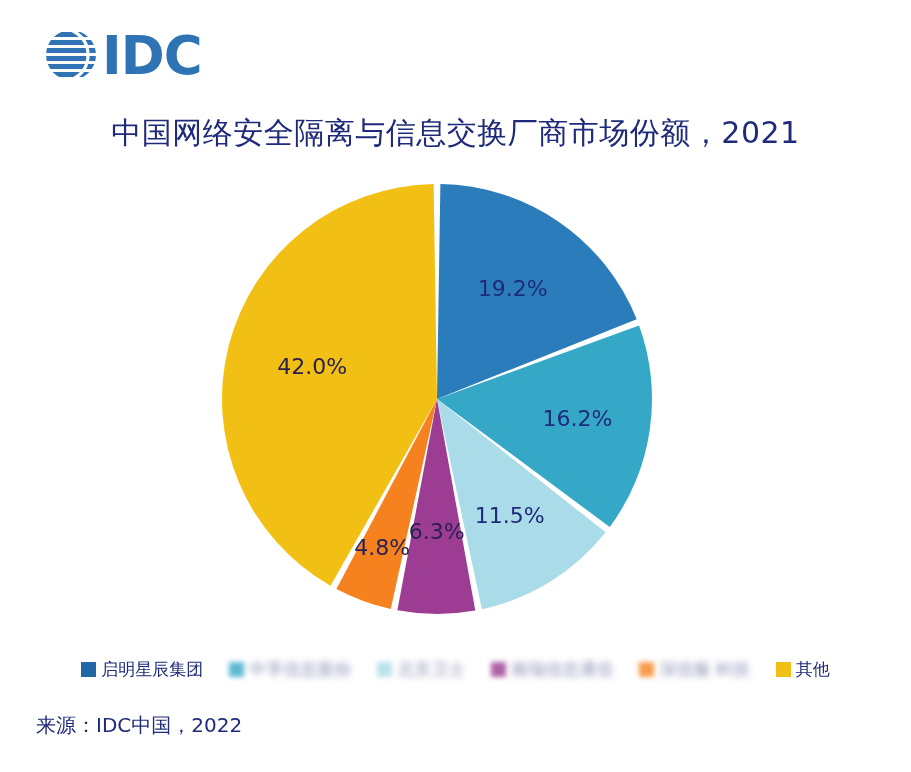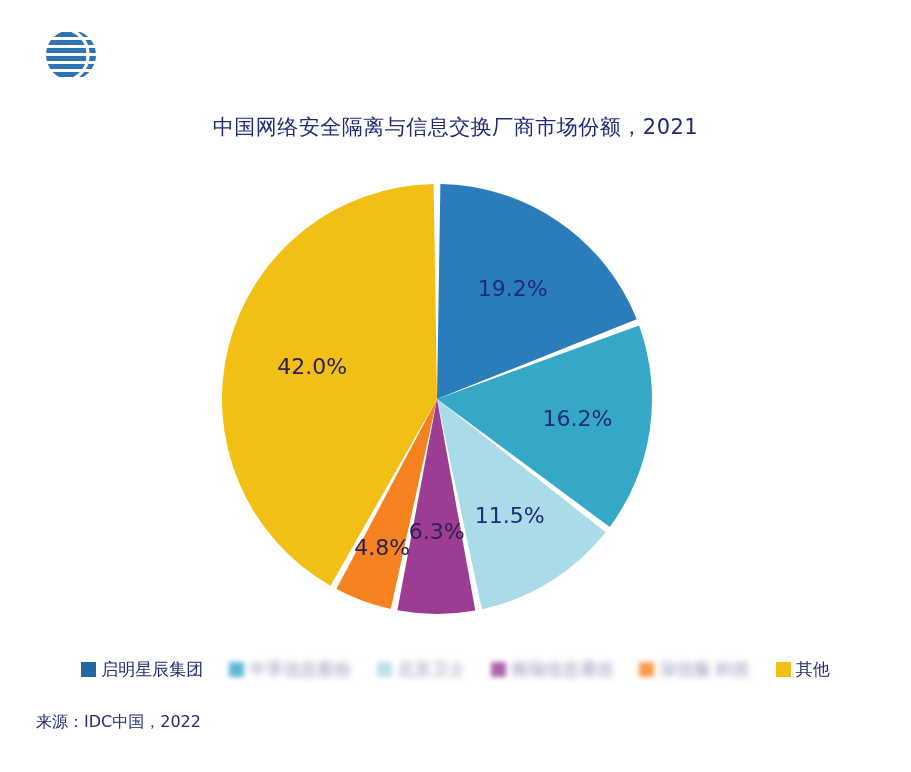--- a/index.html
+++ b/index.html
@@ -42,21 +42,21 @@
     margin-left: -2px;
   }
 
   
   #chart-title {
     position: absolute;
     left: 0;
     top: 113px;
     width: 911px;
     text-align: center;
-    font-size: 21px;
+    font-size: 30px;
     color: #1F2A7A;
     font-family: "DejaVu Sans", sans-serif;
     letter-spacing: 0.5px;
     white-space: nowrap;
   }
 
   
   #pie-wrap {
     position: absolute;
     left: 188px;
@@ -111,21 +111,21 @@
   .legend-item.redacted .legend-swatch {
     filter: blur(2.4px);
     opacity: 0.8;
   }
 
   
   #source {
     position: absolute;
     left: 36px;
     top: 712px;
-    font-size: 16px;
+    font-size: 20px;
     color: #1F2A7A;
     font-family: "DejaVu Sans", sans-serif;
   }
 </style>
 </head>
 <body>
 
 <div id="logo">
   <svg id="logo-mark" viewBox="0 0 54 54">
     <defs>
@@ -140,20 +140,21 @@
       <path d="M -4 28 H 58 V 33 H -4 Z"></path>
       <path d="M -4 36 H 58 V 41 H -4 Z"></path>
       <path d="M -4 44 H 58 V 49 H -4 Z"></path>
     </g>
     <g clip-path="url(#globeClip)" fill="#ffffff">
       <path d="M 30 -2 C 46 6 50 20 50 27 C 50 36 46 48 30 56 L 58 56 L 58 -2 Z" opacity="0"></path>
     </g>
     <path d="M 27 2 C 40 8 44 17 44 27 C 44 37 40 46 27 52" fill="none" stroke="#ffffff" stroke-width="3.2"></path>
     <path d="M 16 3 C 8 10 5 18 5 27 C 5 36 8 44 16 51" fill="none" stroke="#ffffff" stroke-width="0"></path>
   </svg>
+  <div id="logo-word">IDC</div>
 </div>
 
 <div id="chart-title">中国网络安全隔离与信息交换厂商市场份额，2021</div>
 
 <div id="pie-wrap">
   <svg id="pie-svg" width="500" height="480" viewBox="0 0 500 480">
     <g id="pie-slices">
         <path d="M 249 239 L 252.38 24.03 A 215 215 0 0 1 448.65 159.23 Z" fill="#2B7CBA"></path>
         <path d="M 249 239 L 451.06 165.54 A 215 215 0 0 1 421.74 367.01 Z" fill="#35A8C8"></path>
         <path d="M 249 239 L 417.63 372.37 A 215 215 0 0 1 293.92 449.25 Z" fill="#A9DCE8"></path>

